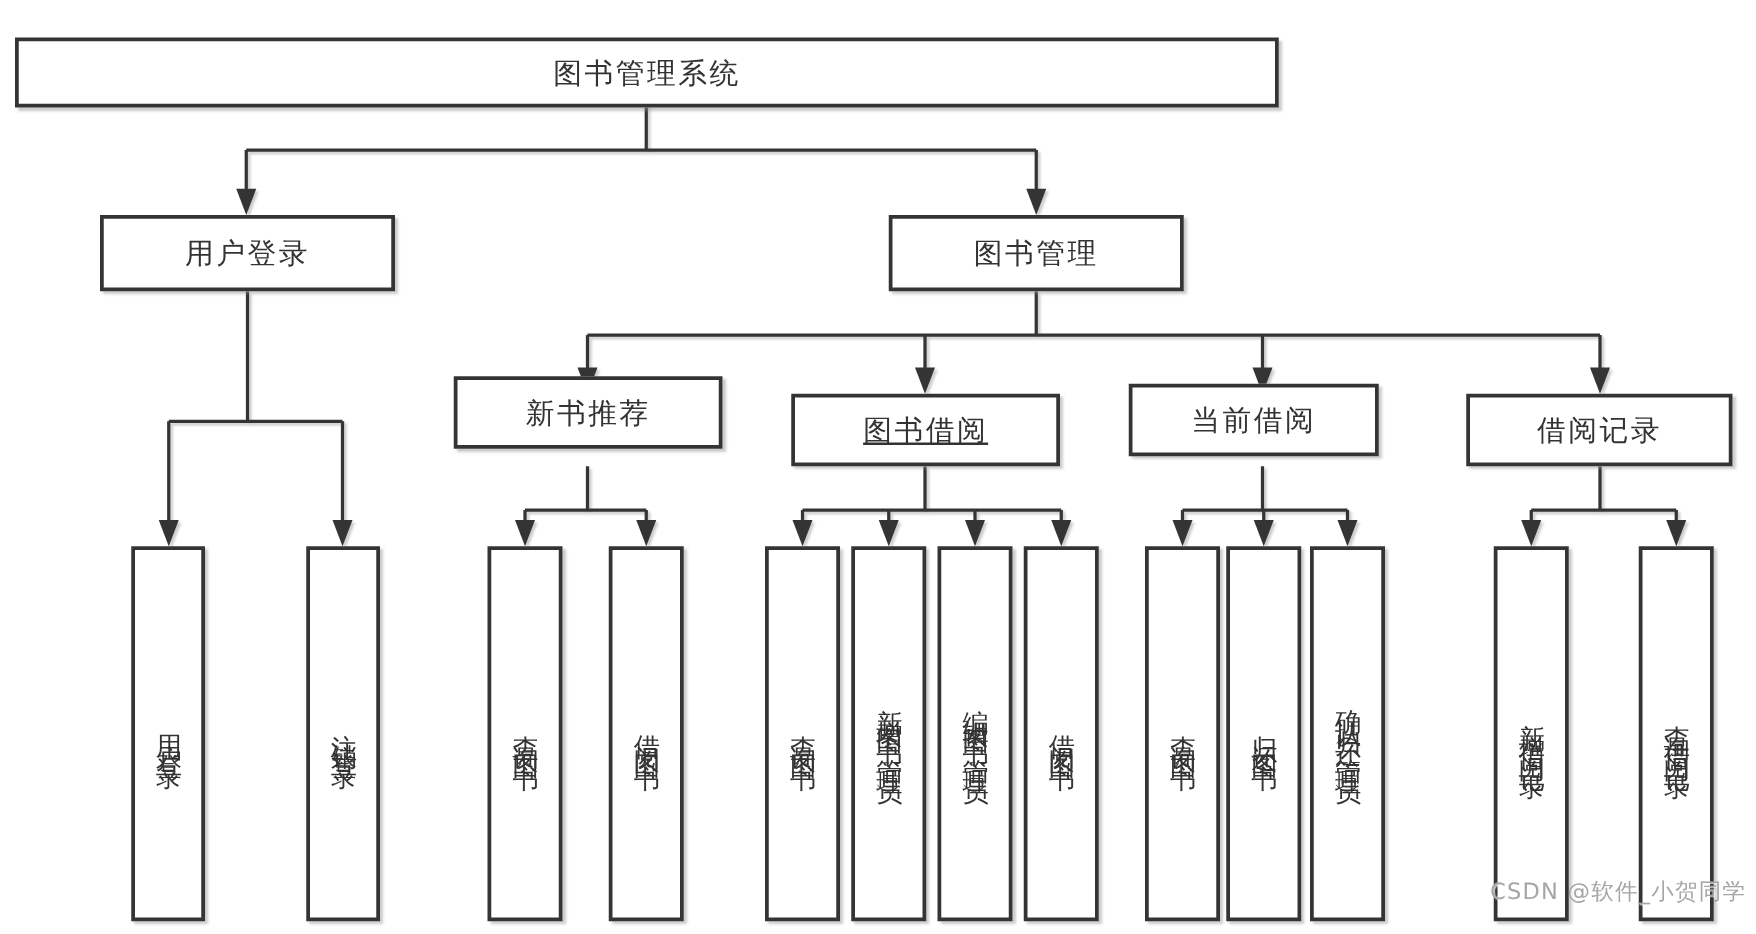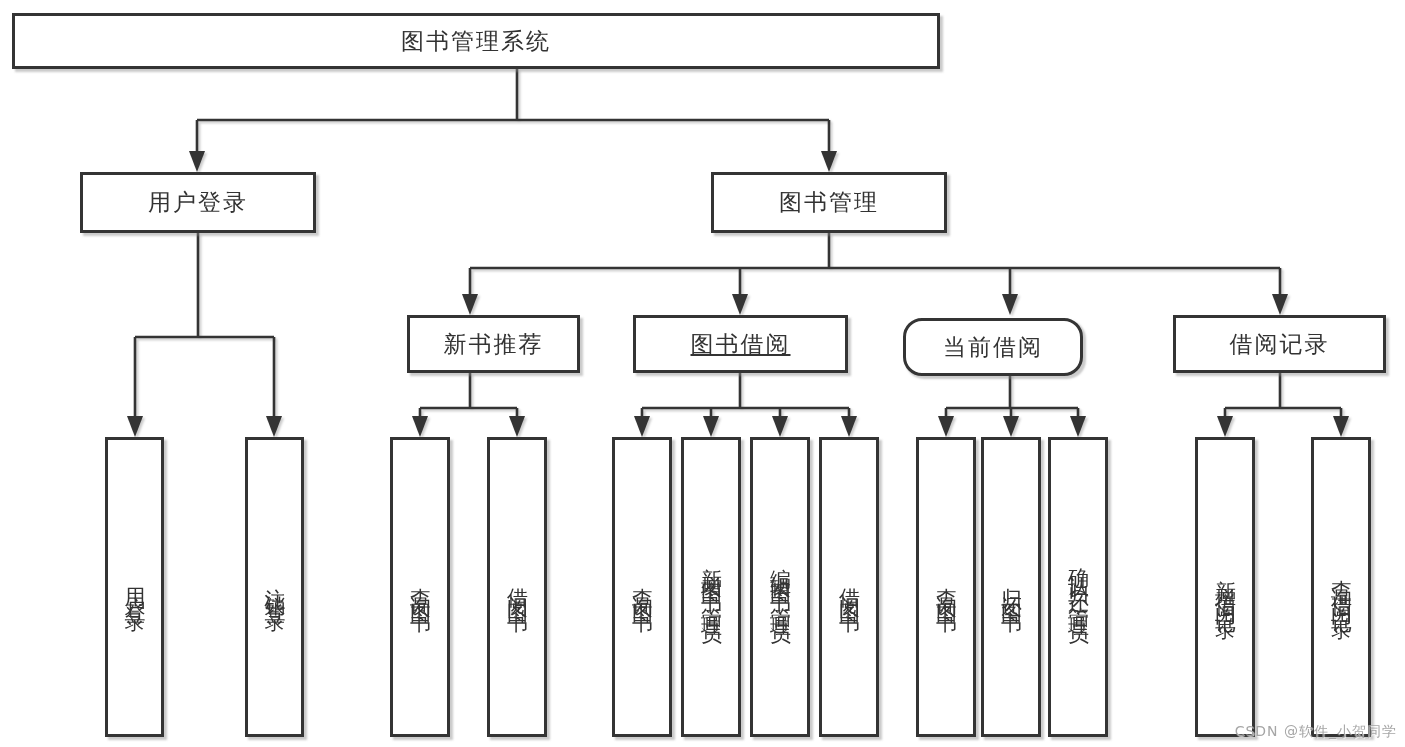--- a/index.html
+++ b/index.html
@@ -52,22 +52,22 @@
     writing-mode: vertical-rl;
     text-orientation: mixed;
     font-size: 21px;
     line-height: 1.1;
     letter-spacing: 8px;
     white-space: nowrap;
   }
   .watermark {
     position: absolute;
     right: 8px;
-    bottom: 6px;
-    font-size: 14px;
+    bottom: 22px;
+    font-size: 18px;
     letter-spacing: 1px;
     color: var(--watermark, #a6a6a6);
     white-space: nowrap;
     z-index: 5;
     text-shadow: 1px 1px 1px rgba(255,255,255,0.8);
   }
 </style>
 </head>
 <body>
 
@@ -103,38 +103,38 @@
       <polygon points="703,416 719,416 711,437" class="arrow"></polygon>
       <polygon points="772,416 788,416 780,437" class="arrow"></polygon>
       <polygon points="841,416 857,416 849,437" class="arrow"></polygon>
       <polygon points="938,416 954,416 946,437" class="arrow"></polygon>
       <polygon points="1003,416 1019,416 1011,437" class="arrow"></polygon>
       <polygon points="1070,416 1086,416 1078,437" class="arrow"></polygon>
       <polygon points="1217,416 1233,416 1225,437" class="arrow"></polygon>
       <polygon points="1333,416 1349,416 1341,437" class="arrow"></polygon>
     </svg>
 
-  <div class="node h-node" style="left:12px; top:13px; width:928px; height:56px;">
+  <div class="node h-node" style="left:12px; top:30px; width:1011px; height:56px;">
     <span>图书管理系统</span>
   </div>
 
   <div class="node h-node" style="left:80px; top:172px; width:236px; height:61px;">
     <span>用户登录</span>
   </div>
   <div class="node h-node" style="left:711px; top:172px; width:236px; height:61px;text-align:right;">
     <span>图书管理</span>
   </div>
 
-  <div class="node h-node" style="left:363px; top:315px; width:173px; height:58px;margin-left:44px;">
+  <div class="node h-node" style="left:363px; top:301px; width:215px; height:58px;">
     <span>新书推荐</span>
   </div>
   <div class="node h-node" style="left:633px; top:315px; width:215px; height:58px;text-decoration:underline;">
     <span>图书借阅</span>
   </div>
-  <div class="node h-node" style="left:903px; top:318px; width:180px; height:58px;border-radius:19px;">
+  <div class="node h-node" style="left:903px; top:307px; width:200px; height:58px;">
     <span>当前借阅</span>
   </div>
   <div class="node h-node" style="left:1173px; top:315px; width:213px; height:58px;">
     <span>借阅记录</span>
   </div>
 
   <div class="node v-node" style="left:105px; top:437px; width:59px; height:300px;">
     <span class="v-label">用户登录</span>
   </div>
   <div class="node v-node" style="left:245px; top:437px; width:59px; height:300px;">

